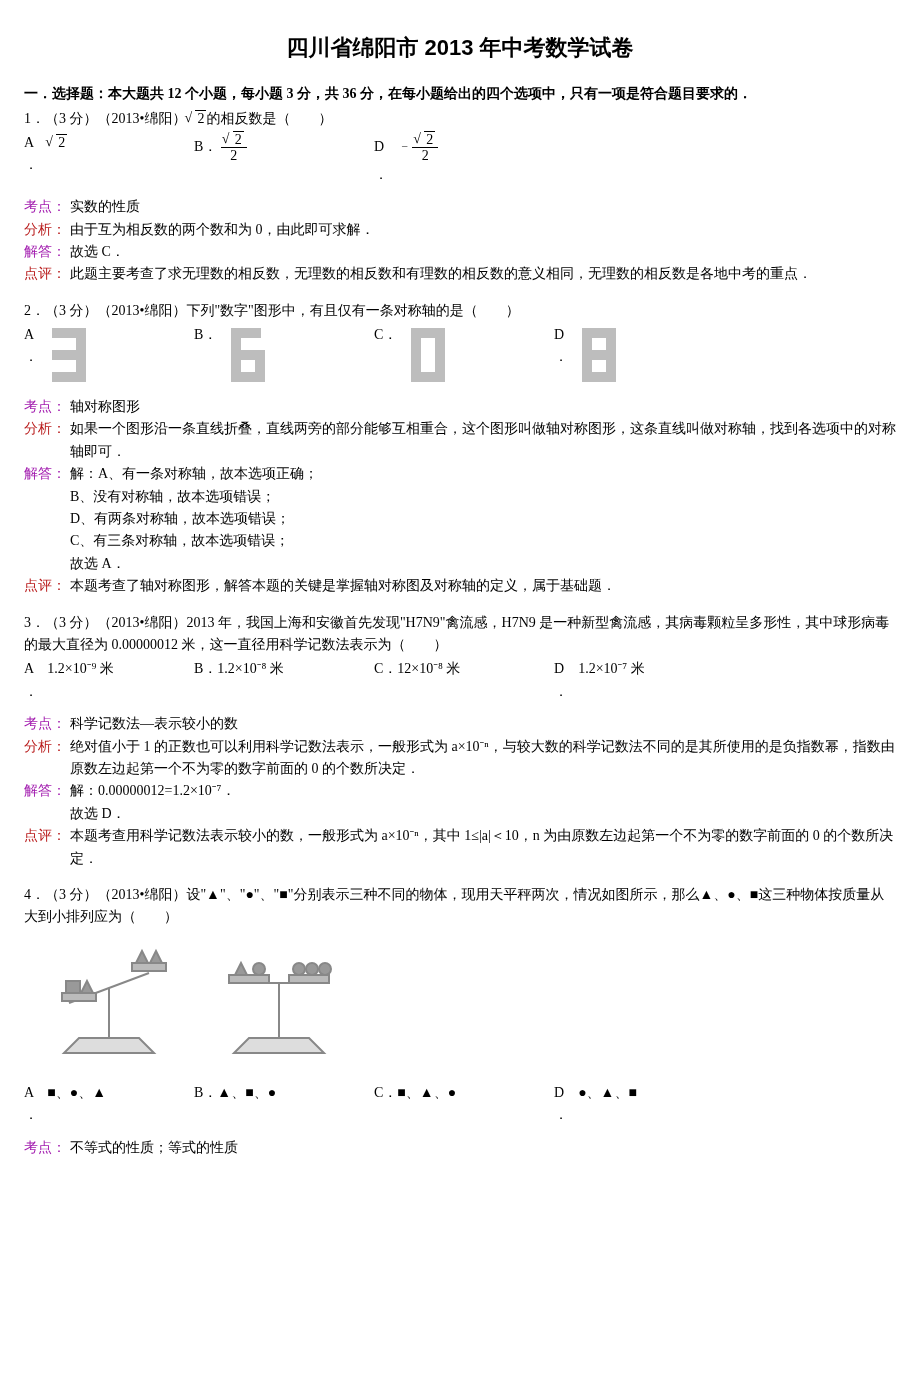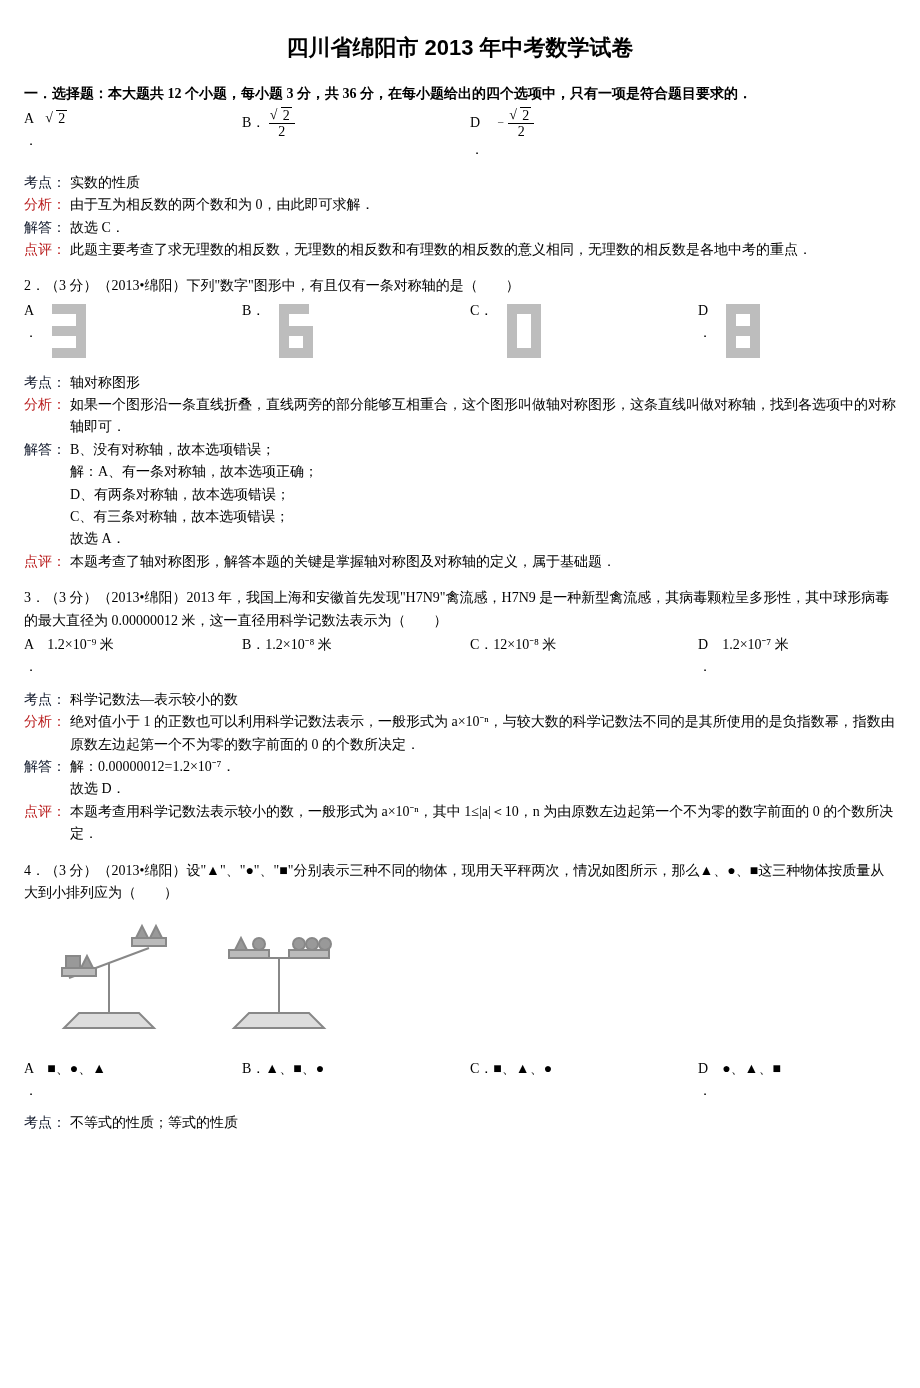--- a/index.html
+++ b/index.html
@@ -21,21 +21,20 @@
   .section-head {
     font-weight: bold;
   }
   .q-line {
     margin-top: 2px;
   }
   .options {
     display: flex;
     margin-top: 2px;
     margin-bottom: 10px;
-    gap: 48px;
   }
   .opt-col {
     display: flex;
     flex-direction: column;
     justify-content: flex-start;
   }
   .opt-wide { width: 170px; }
   .opt-wide2 { width: 180px; }
   .opt-wide3 { width: 180px; }
   .opt-wide4 { width: 150px; }
@@ -56,21 +55,21 @@
     position:absolute;
     left:-2px;
     top:-1px;
   }
   .sqrt .rad{
     border-top:1px solid #000;
     padding:0 2px;
   }
   .kv-block { margin-top:8px; }
   .kv-row { display:flex; align-items:flex-start; }
-  .kv-label { color:#0f172a; min-width:46px; }
+  .kv-label { color:#a21caf; min-width:46px; }
   .kv-label.orange { color:#b91c1c;font-family:Liberation Mono, monospace; }
   .kv-text { flex:1; }
   .digit-box {
     display:inline-block;
     width:44px;
     height:62px;
     background:#fff;
     position:relative;
     vertical-align:middle;
   }
@@ -79,20 +78,23 @@
   .q-block { margin-bottom: 14px; }
 </style>
 </head>
 <body>
 
 <div class="title">四川省绵阳市 2013 年中考数学试卷</div>
 
 <div class="section-head">一．选择题：本大题共 12 个小题，每小题 3 分，共 36 分，在每小题给出的四个选项中，只有一项是符合题目要求的．</div>
 
 <div class="q-block">
+  <div class="q-line">
+    1．（3 分）（2013•绵阳）<span class="sqrt"><span class="rad">2</span></span>的相反数是（　　）
+  </div>
   <div class="options">
     <div class="opt-col opt-wide">
       <div><span>A</span>　<span class="sqrt"><span class="rad">2</span></span></div>
       <div>．</div>
     </div>
     <div class="opt-col opt-wide2">
       <div><span>B．</span>
         <span class="frac"><span class="num"><span class="sqrt"><span class="rad">2</span></span></span><span class="den">2</span></span>
       </div>
     </div>
@@ -186,22 +188,22 @@
         <span class="kv-label">考点：</span>
         <span class="kv-text">轴对称图形</span>
       </div>
     <div class="kv-row">
         <span class="kv-label orange">分析：</span>
         <span class="kv-text">如果一个图形沿一条直线折叠，直线两旁的部分能够互相重合，这个图形叫做轴对称图形，这条直线叫做对称轴，找到各选项中的对称轴即可．</span>
       </div>
     <div class="kv-row">
         <span class="kv-label">解答：</span>
       <span class="kv-text">
+        <div>解：A、有一条对称轴，故本选项正确；</div>
         <div>B、没有对称轴，故本选项错误；</div>
-        <div>解：A、有一条对称轴，故本选项正确；</div>
         <div>D、有两条对称轴，故本选项错误；</div>
         <div>C、有三条对称轴，故本选项错误；</div>
         <div>故选 A．</div>
       </span>
     </div>
     <div class="kv-row">
         <span class="kv-label orange">点评：</span>
         <span class="kv-text">本题考查了轴对称图形，解答本题的关键是掌握轴对称图及对称轴的定义，属于基础题．</span>
       </div>
   </div>

